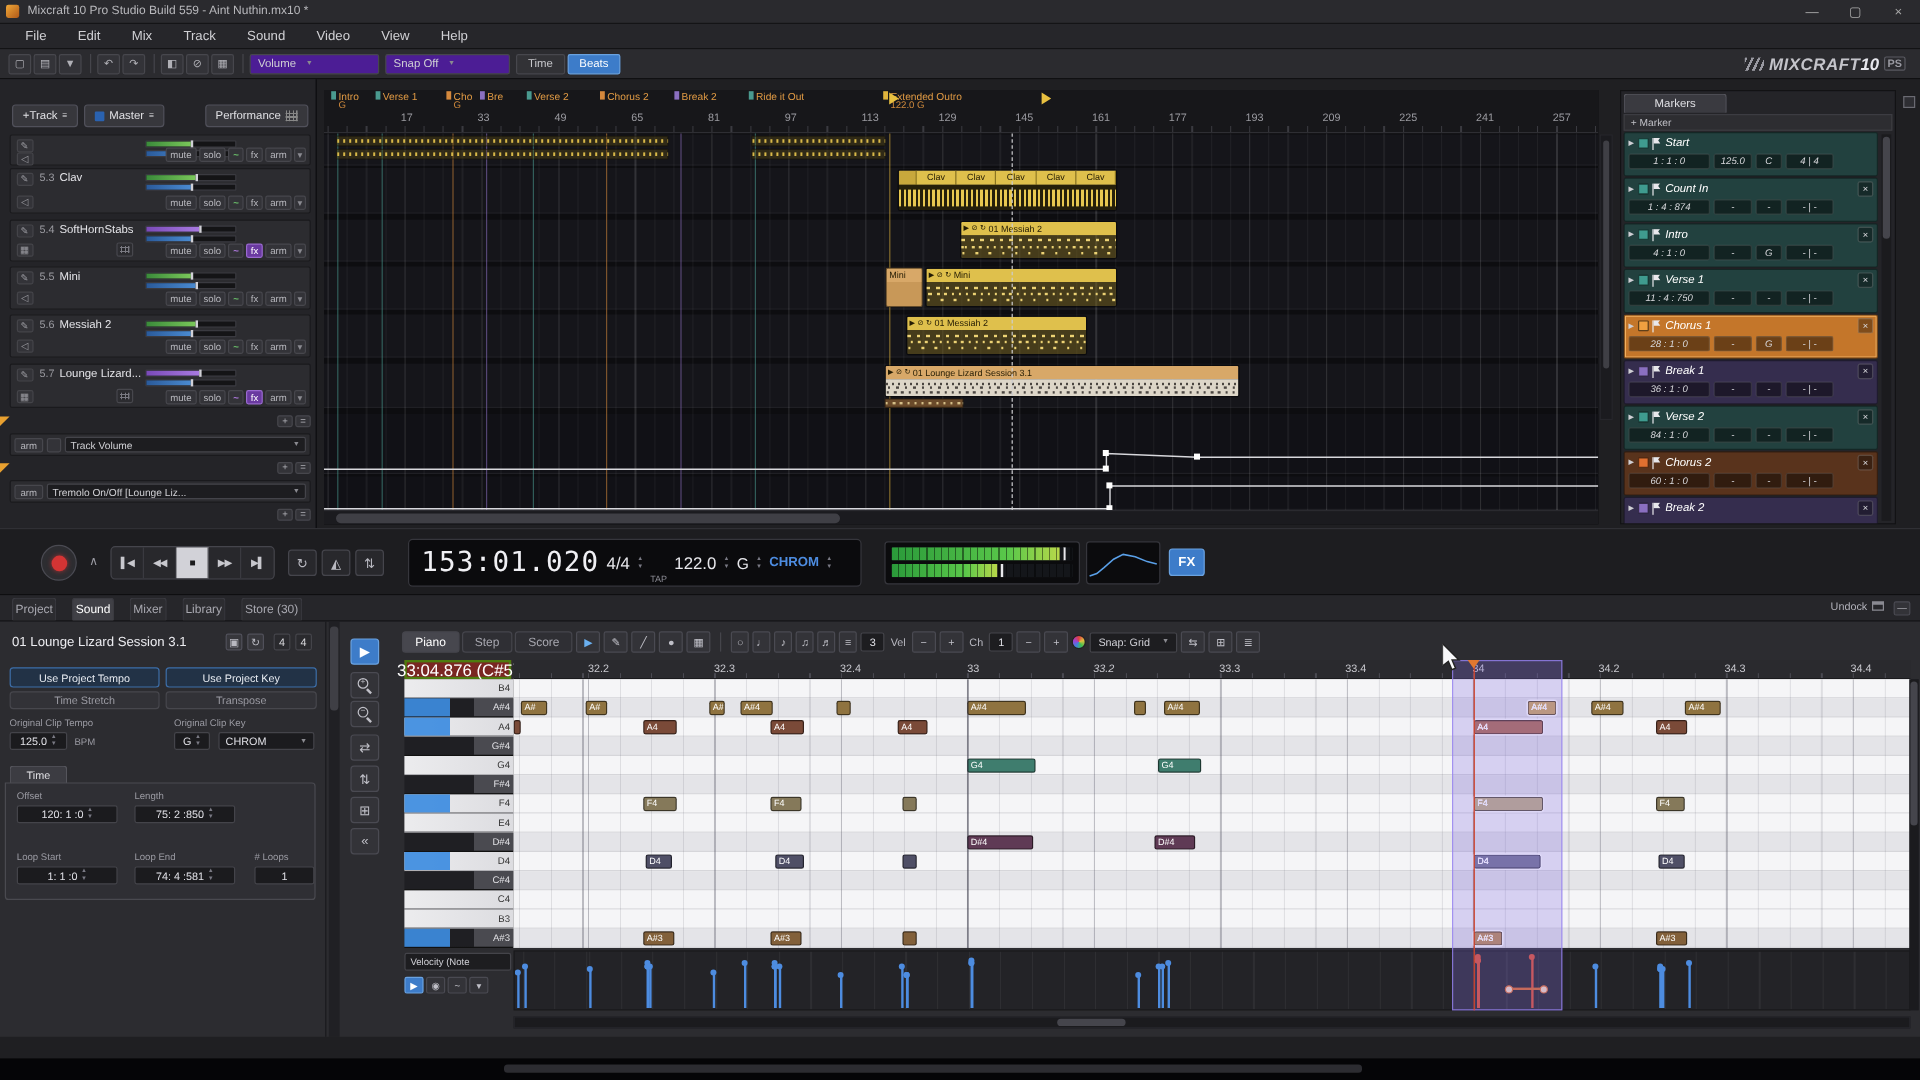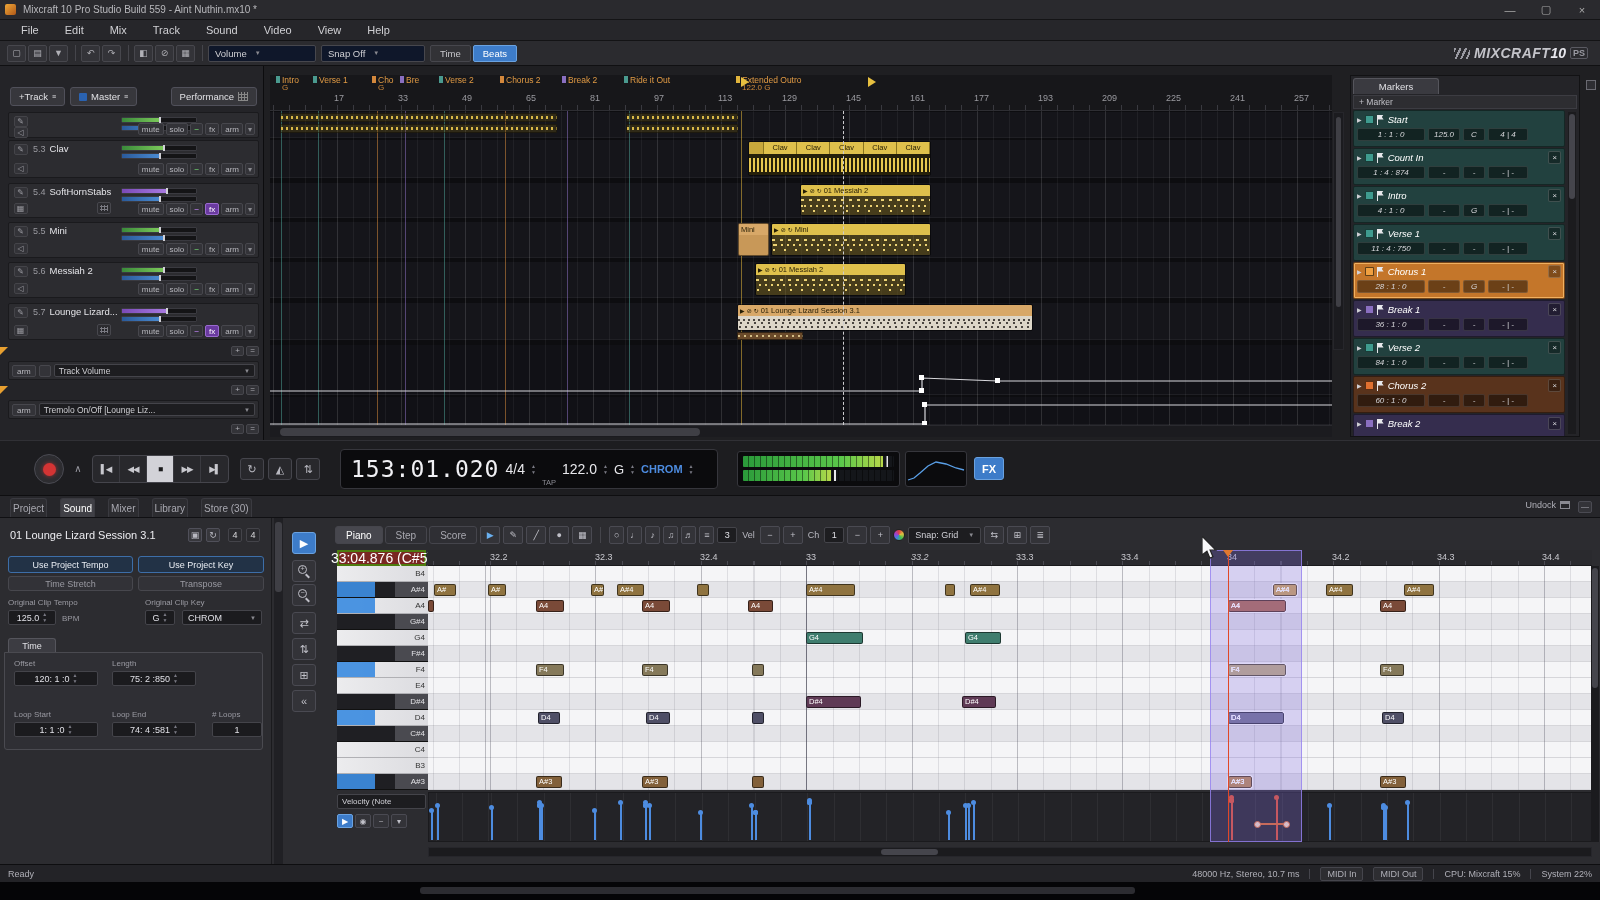--- a/index.html
+++ b/index.html
@@ -15,21 +15,21 @@
 .winc{width:36px;display:flex;align-items:center;justify-content:center;color:#aaa;font-size:11px;}
 
 
 #menubar{position:absolute;top:20px;left:0;right:0;height:21px;background:#26262a;display:flex;align-items:center;padding-left:8px;border-bottom:1px solid #131315;}
 .menu-item{padding:0 13px;font-size:11px;color:#d0d0d4;}
 
 
 #toolbar{position:absolute;top:41px;left:0;right:0;height:25px;background:#2b2b2f;display:flex;align-items:center;padding-left:7px;border-bottom:1px solid #101012;}
 .tbico{width:19px;height:17px;margin-right:2px;background:#333338;border:1px solid #47474d;border-radius:2px;color:#b0b0b6;font-size:9px;display:flex;align-items:center;justify-content:center;}
 .tbsep{width:1px;height:16px;background:#45454b;margin:0 5px;flex:0 0 auto;}
-.ddl{height:17px;background:#0f172a;border:1px solid #47474d;border-radius:2px;display:flex;align-items:center;padding:0 6px;font-size:9.5px;color:#d0d0d4;margin-right:5px;}
+.ddl{height:17px;background:#4c1d95;border:1px solid #47474d;border-radius:2px;display:flex;align-items:center;padding:0 6px;font-size:9.5px;color:#d0d0d4;margin-right:5px;}
 .ddl .arr{font-size:6px;color:#8a8a90;margin-left:8px;}
 .tgl{height:17px;padding:0 9px;display:flex;align-items:center;font-size:9.5px;color:#c8c8cc;background:#323236;border:1px solid #47474d;border-radius:2px;margin-right:2px;}
 .tgl.on{background:#3d7cc9;border-color:#6aa2e0;color:#fff;}
 #logo{margin-left:auto;margin-right:12px;display:flex;align-items:center;color:#c4c4ca;}
 #logo .stripes{width:16px;height:11px;margin-right:4px;background:repeating-linear-gradient(115deg,#9a9aa2 0 2px,transparent 2px 5px);}
 #logo .l1{font-size:14px;font-weight:bold;font-style:italic;letter-spacing:.5px;}
 #logo .l2{font-size:14px;font-weight:bold;font-style:italic;color:#e8e8ee;}
 #logo .l3{font-size:9px;font-weight:bold;margin-left:4px;color:#9a9aa2;border:1px solid #5a5a62;padding:0 2px;border-radius:2px;}
 
 
@@ -1151,33 +1151,20 @@
         </div>
       <div id="prHScroll">
           <div class="thumb"></div>
         </div>
     </div>
   </div>
   <div id="prVScroll">
       <div class="thumb"></div>
     </div>
 
-  <div id="statusbar">
-    <span>Ready</span>
-    <div class="right">
-      <span>48000 Hz, Stereo, 10.7 ms</span>
-      <span class="vsep"></span>
-      <span class="chip">MIDI In</span>
-      <span class="chip">MIDI Out</span>
-      <span class="vsep"></span>
-      <span>CPU: Mixcraft 15%</span>
-      <span class="vsep"></span>
-      <span>System 22%</span>
-    </div>
-  </div>
   <div id="bottomstrip">
       <div class="bbar"></div>
     </div>
 
   <svg id="cursor" width="18" height="23" viewBox="0 0 12 15">
     <polygon points="0,0 0,12.5 3.3,10 5.3,14.6 7.3,13.7 5.4,9.2 9.2,9.2" fill="#f8f8fa" stroke="#222" stroke-width="0.8"></polygon>
   </svg>
 </div>
 
 </body></html>

